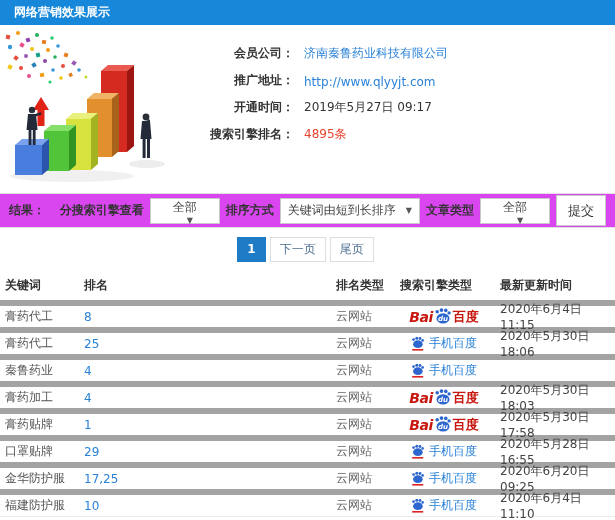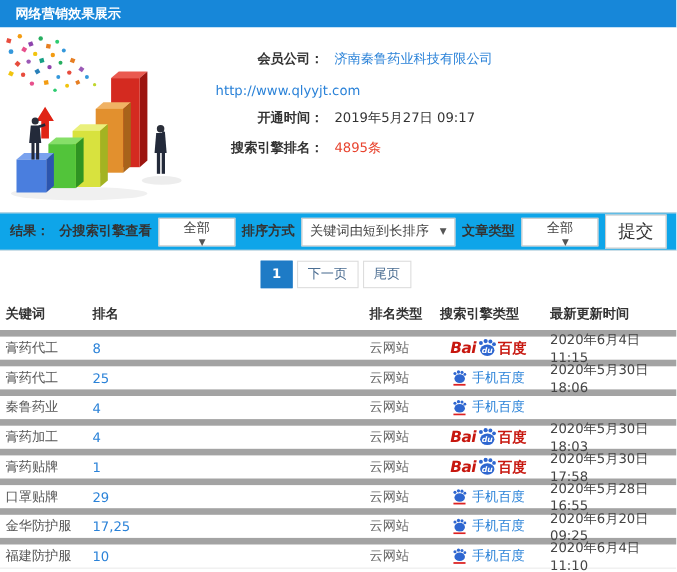--- a/index.html
+++ b/index.html
@@ -15,31 +15,31 @@
   .art { width:184px; height:160px; margin:4px 0 0 2px; position:relative; flex:none; }
   .info { padding-top:10px; }
   .info-row { display:flex; height:27px; align-items:flex-end; }
   .info-label { width:108px; text-align:right; font-weight:bold; color:#333; flex:none; }
   .info-value { margin-left:10px; }
   .link { color:#2a82d8; text-decoration:none; cursor:pointer; }
   .plain { color:#333; }
   .red { color:#e8432e; }
 
   
-  .filterbar { height:35px; background:#0ea5e9; border-top:1px solid #e0e0e0;
+  .filterbar { height:35px; background:#d946ef; border-top:1px solid #e0e0e0;
     border-bottom:1px solid #e0e0e0; display:flex; align-items:center; padding:0 9px; }
   .result-label { font-weight:bold; color:#333; }
   .filter-controls { margin-left:auto; display:flex; align-items:center; gap:6px; }
   .flabel { font-weight:bold; color:#333; white-space:nowrap; }
   .fselect { background:#fff; border:1px solid #c9c9c9; height:26px; display:flex;
     align-items:center; padding:0 7px; color:#444; cursor:pointer; white-space:nowrap; }
   .fselect .arrow { margin-left:10px; font-size:8px; color:#555; }
   .fselect.narrow { min-width:70px; justify-content:space-between;flex-direction:column; }
   .fbtn { background:#fff; border:1px solid #c9c9c9; height:31px; padding:0 11px;
-    color:#333; font-size:16px; cursor:pointer; font-family:inherit; }
+    color:#333; font-size:13px; cursor:pointer; font-family:inherit; }
 
   
   .pager { height:42px; display:flex; align-items:center; justify-content:center; background:#fff; }
   .page-btn { min-width:25px; height:25px; line-height:23px; text-align:center;
     border:1px solid #ddd; background:#fff; color:#4c6e92; padding:0 9px; margin-right:4px; cursor:pointer; }
   .page-btn.active { background:#1e7bc6; color:#fff; border-color:#1e7bc6; font-weight:bold; }
 
   
   .thead { display:flex; height:30px; align-items:center; font-weight:bold; color:#333; }
   .trow { display:flex; height:27px; align-items:center; border-top:6px solid #a3a3a3; color:#555; }
@@ -159,20 +159,21 @@
       </g>
     </svg>
   </div>
 
   <div class="info">
     <div class="info-row">
       <span class="info-label">会员公司：</span>
       <a class="info-value link">济南秦鲁药业科技有限公司</a>
     </div>
     <div class="info-row">
+      <span class="info-label">推广地址：</span>
       <a class="info-value link">http://www.qlyyjt.com</a>
     </div>
     <div class="info-row">
       <span class="info-label">开通时间：</span>
       <span class="info-value plain">2019年5月27日 09:17</span>
     </div>
     <div class="info-row">
       <span class="info-label">搜索引擎排名：</span>
       <span class="info-value red">4895条</span>
     </div>

